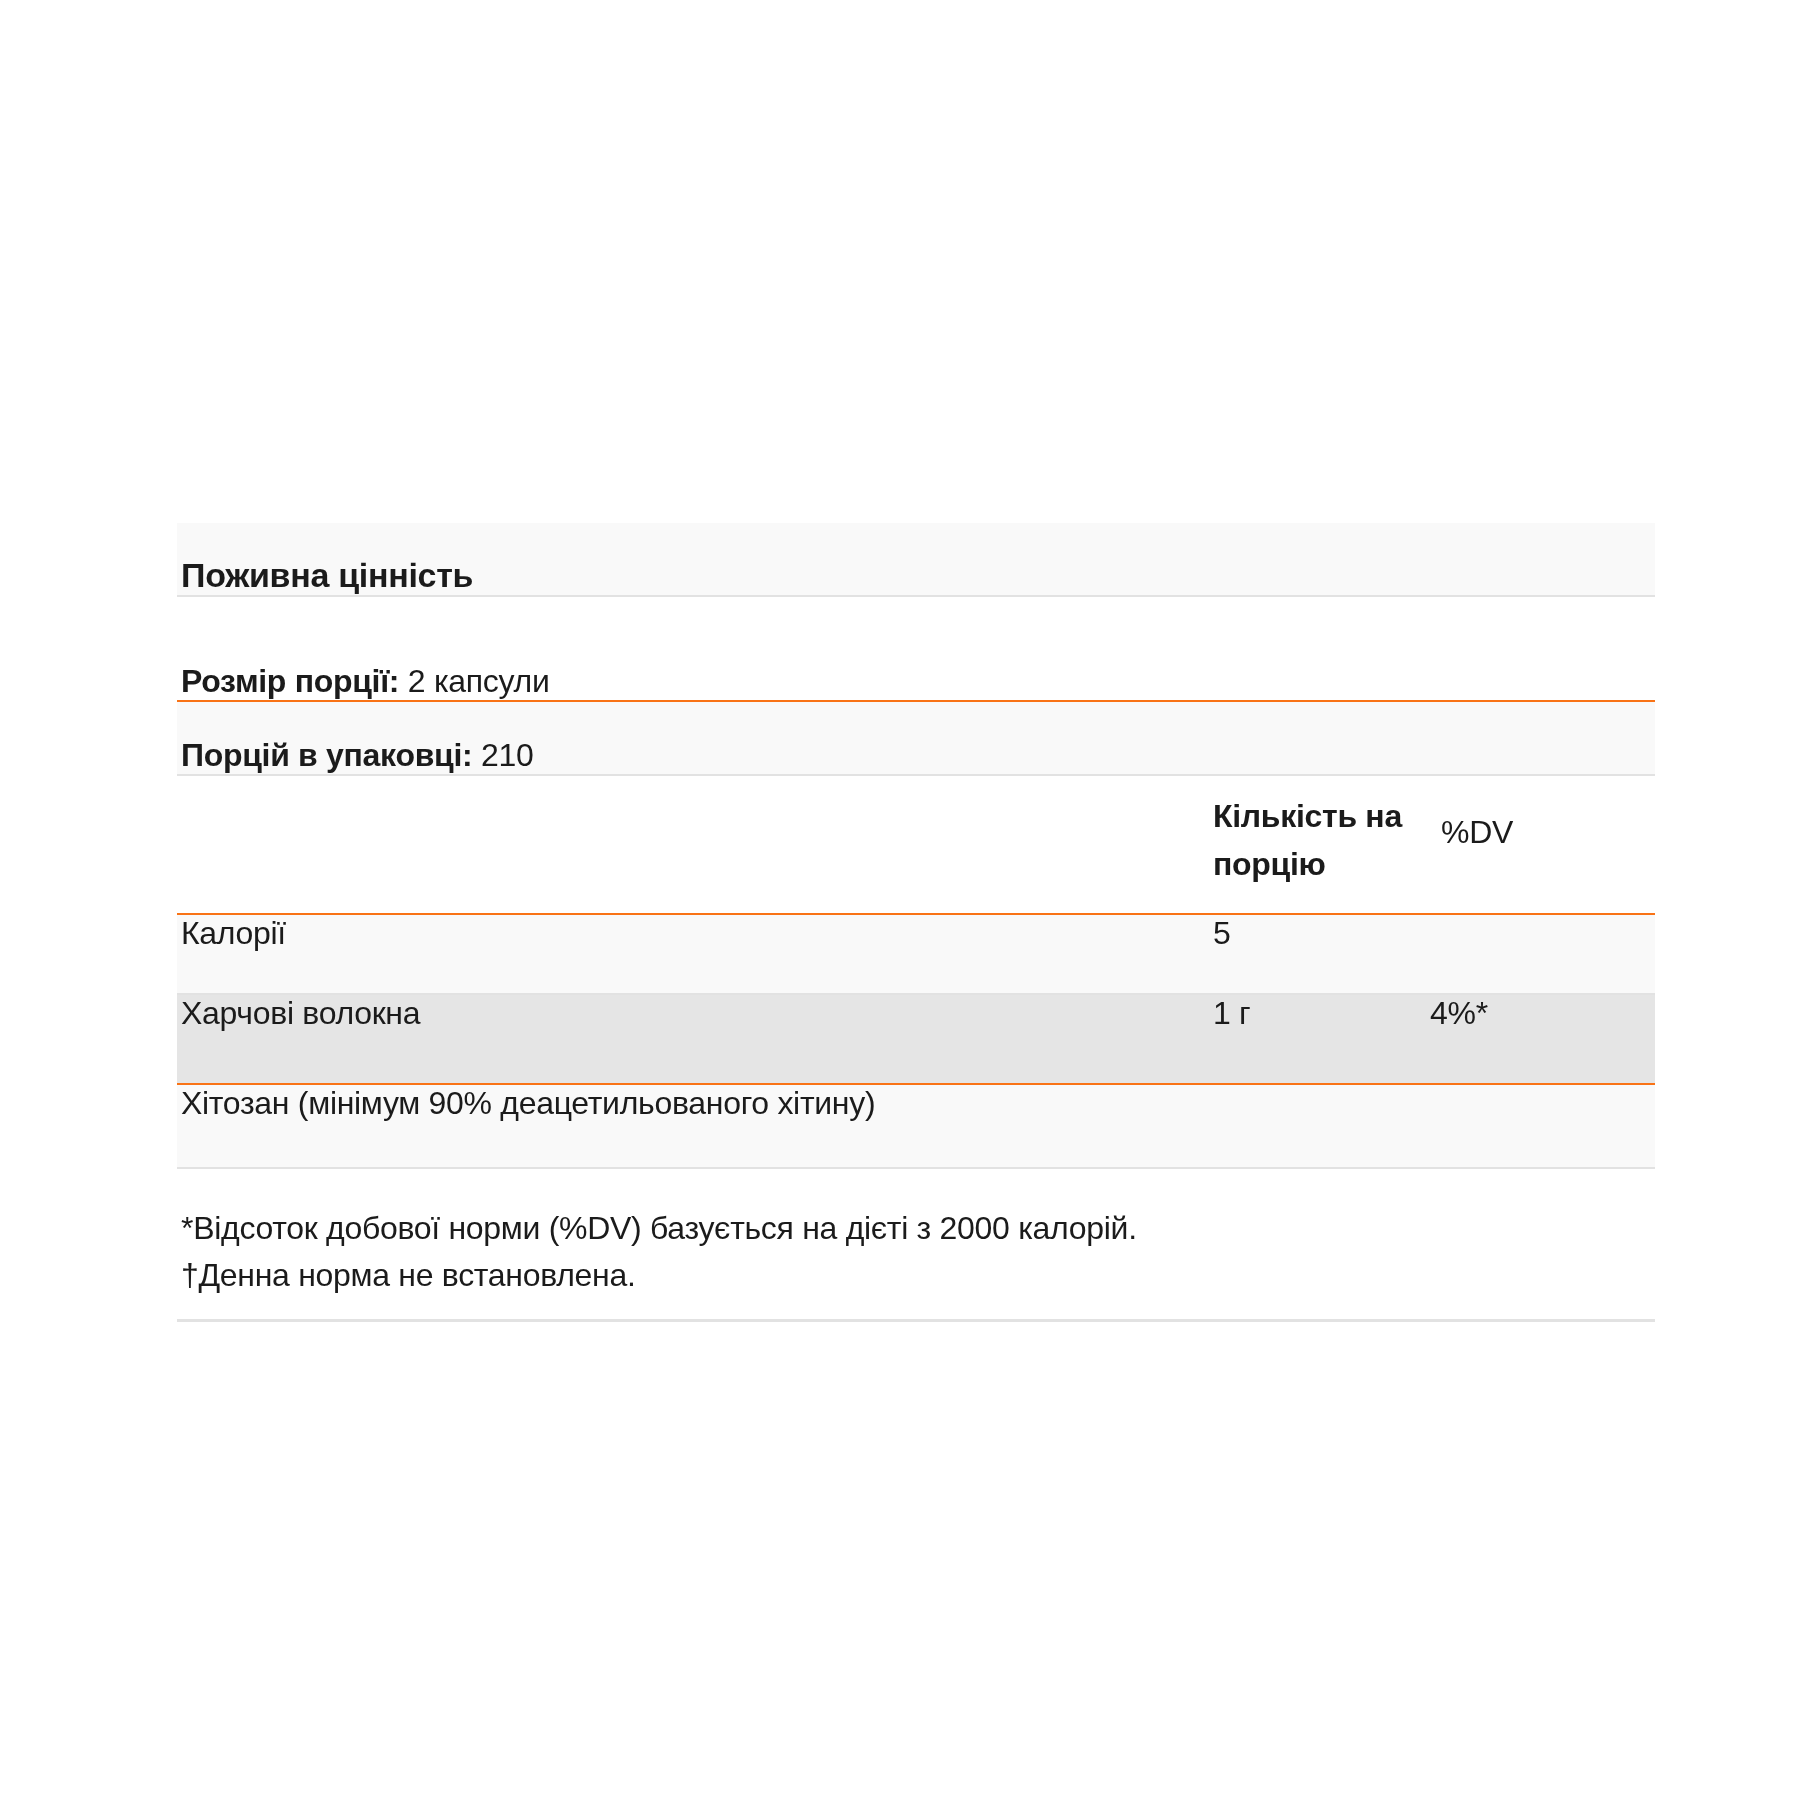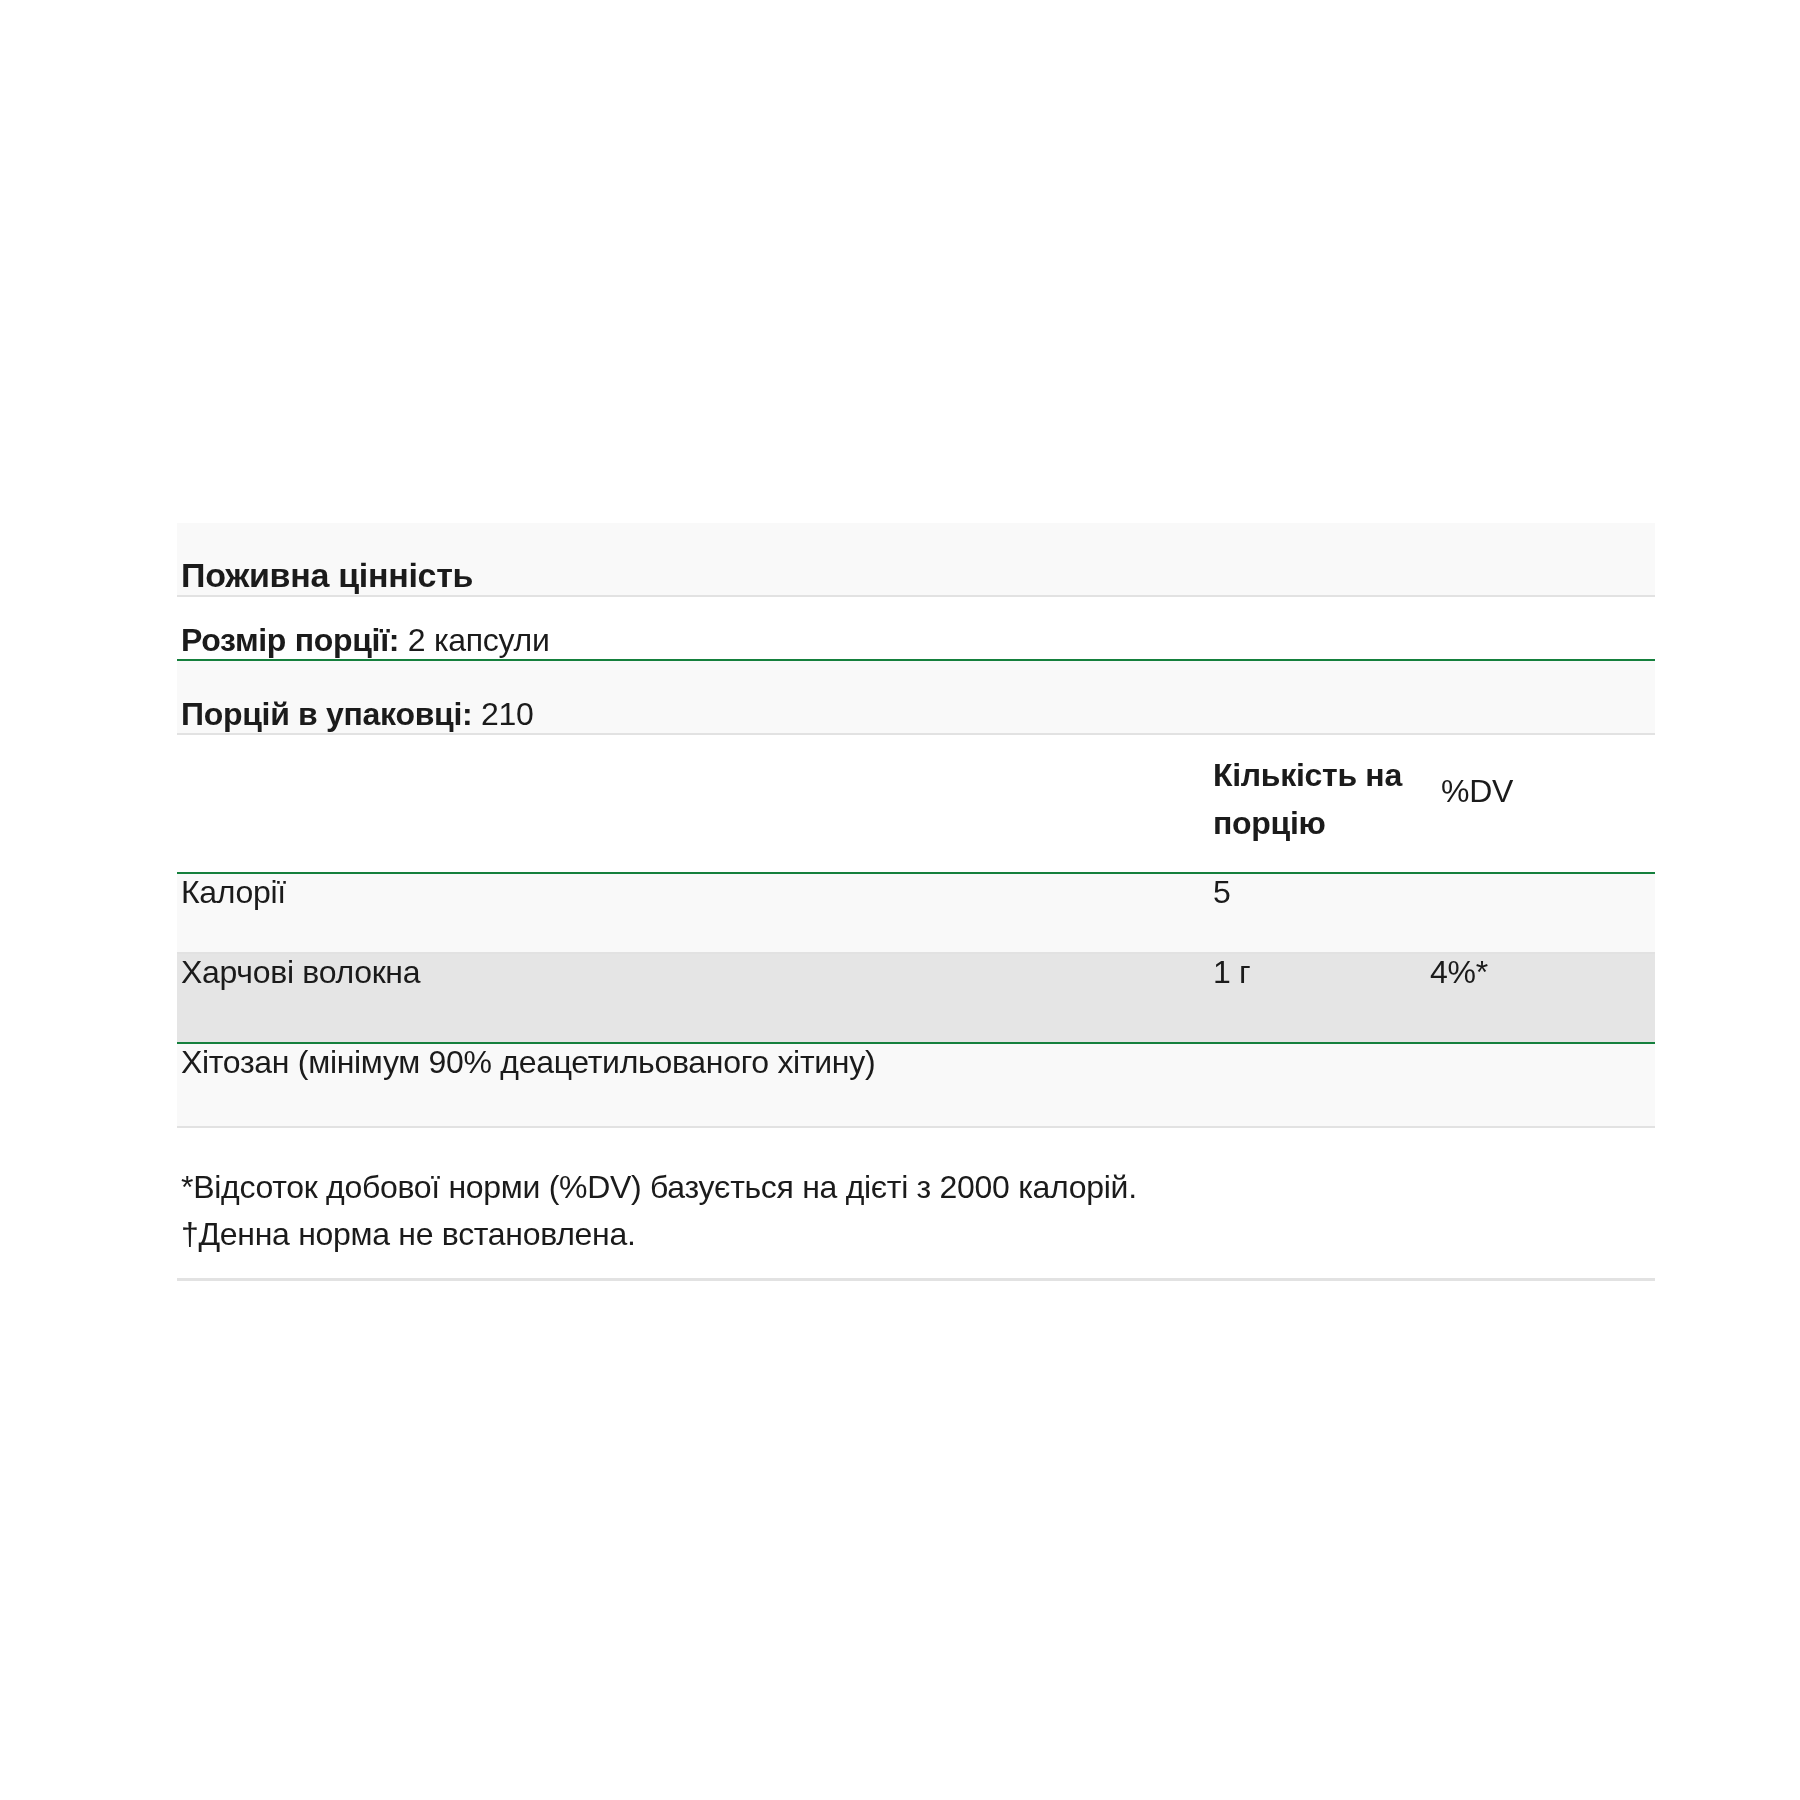--- a/index.html
+++ b/index.html
@@ -19,37 +19,37 @@
   .nutrition {
     position: absolute;
     left: 177px;
     top: 523px;
     width: 1478px;
     font-size: 32px;
     letter-spacing: -0.3px;
   }
   .band {
     background: #f9f9f9;
-    border-top: 2px solid #15803d;
+    border-top: 2px solid #f97316;
     border-bottom: 2px solid #e2e2e2;
     box-sizing: border-box;
   }
   .section {
     box-sizing: border-box;
     display: flex;
     align-items: flex-end;
     padding-left: 4px;
   }
   .title-bar {
     height: 74px;
     border-top: none;
     font-weight: bold;
     font-size: 34px;
   }
-  .serving-row    { height: 62px; background: #ffffff; }
+  .serving-row    { height: 103px; background: #ffffff; }
   .servings-bar   { height: 76px; }
   .bold-label     { font-weight: bold; }
   .plain-value    { font-weight: normal; white-space: pre; }
 
   .header-row {
     position: relative;
     height: 137px;
     background: #ffffff;
     box-sizing: border-box;
   }

